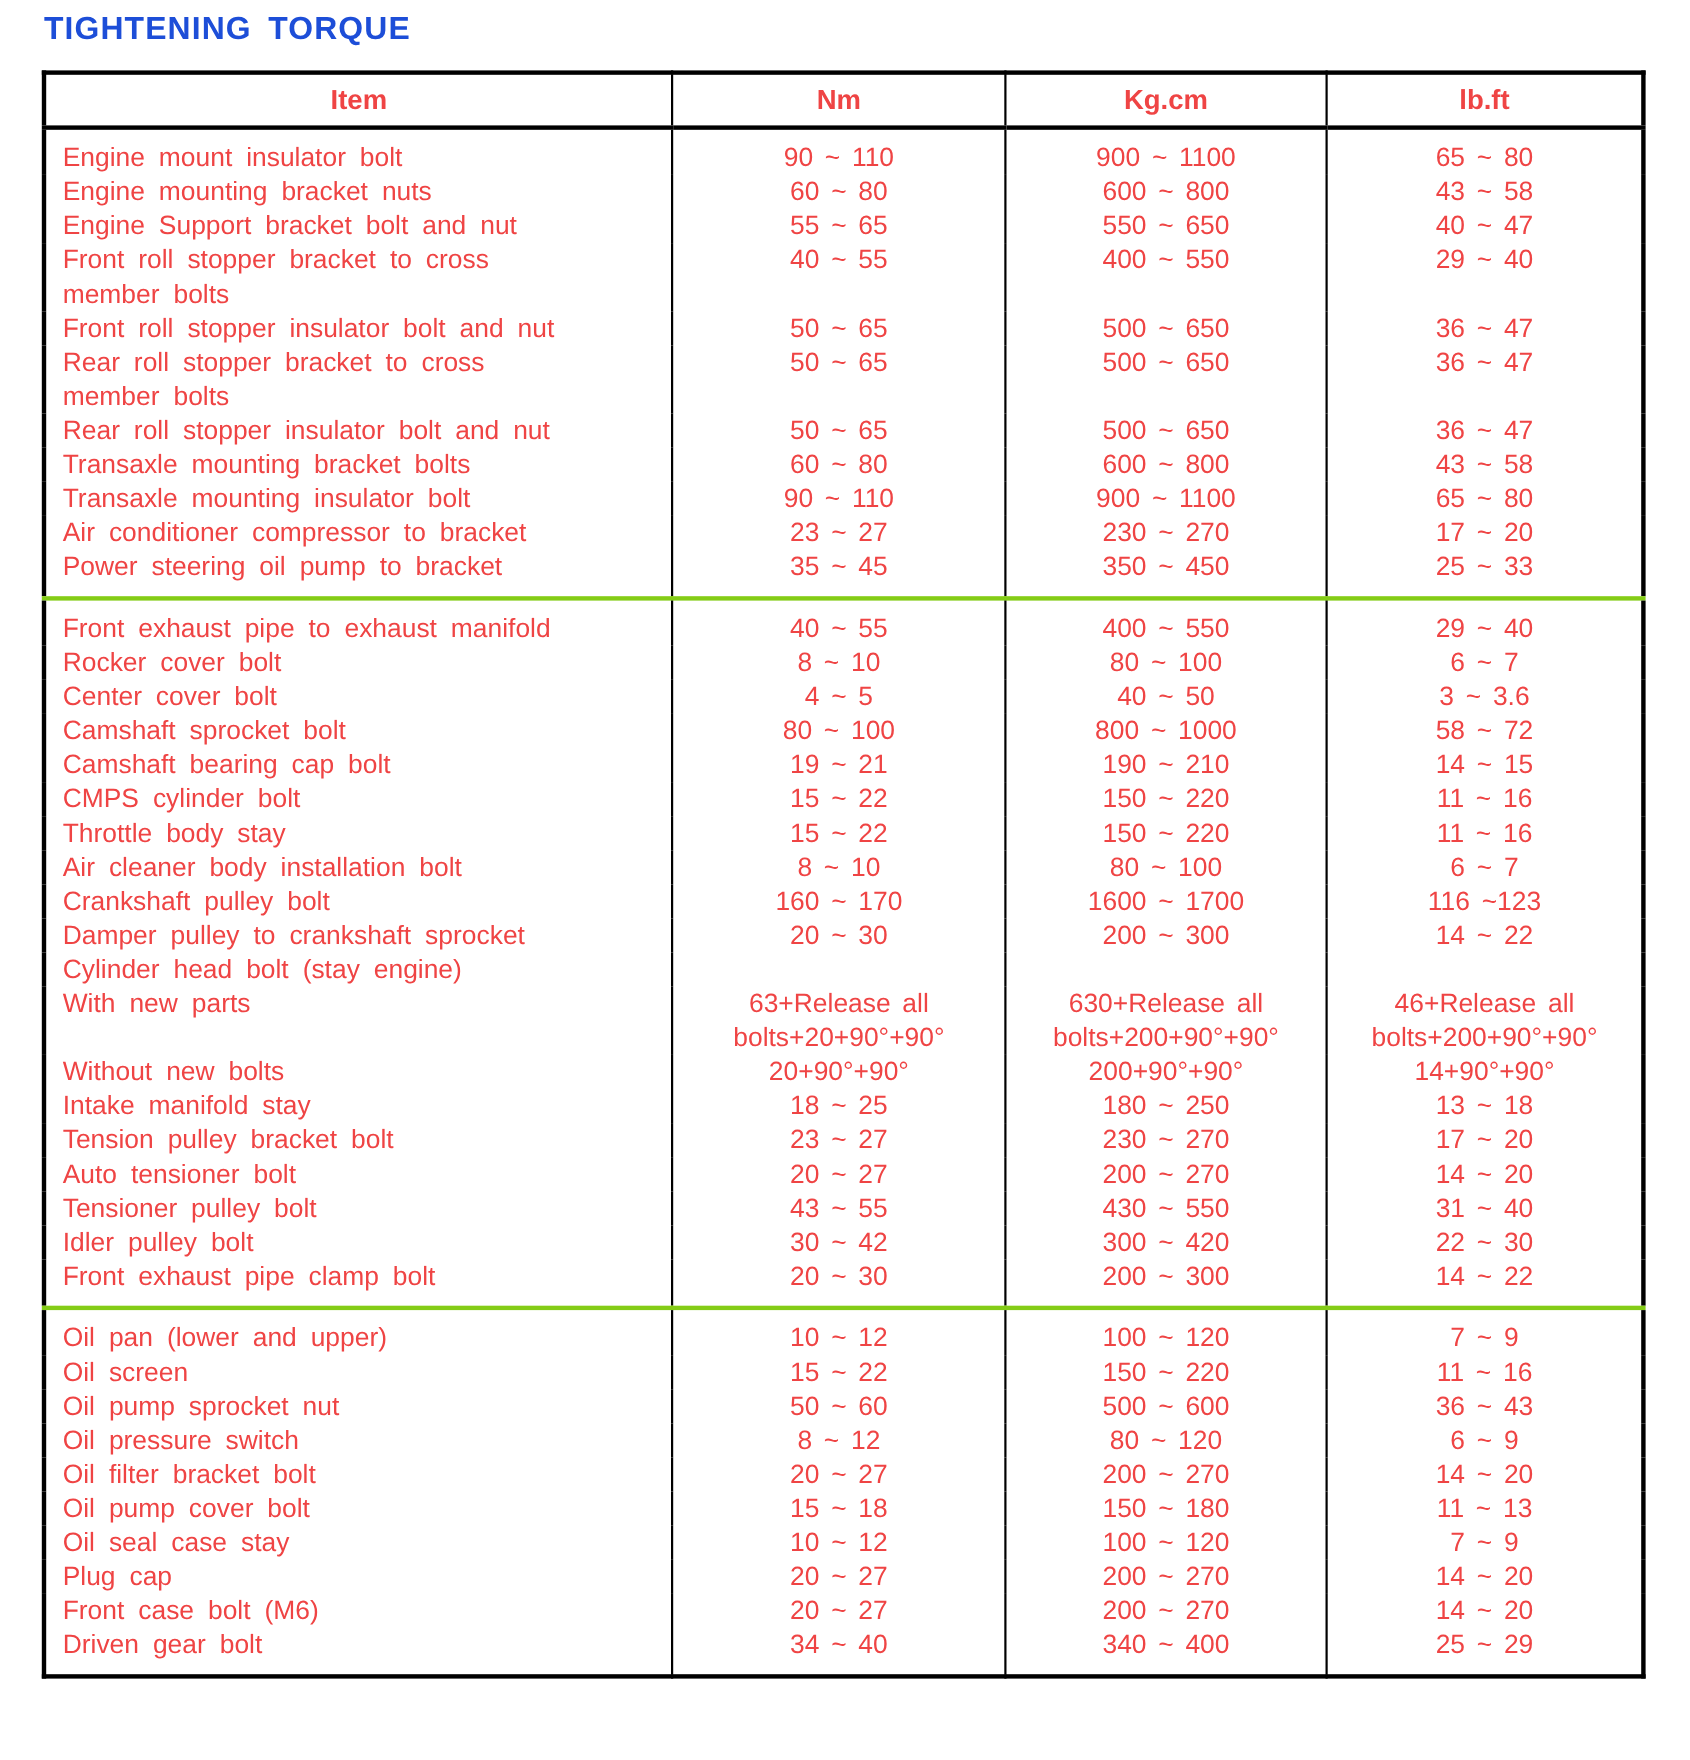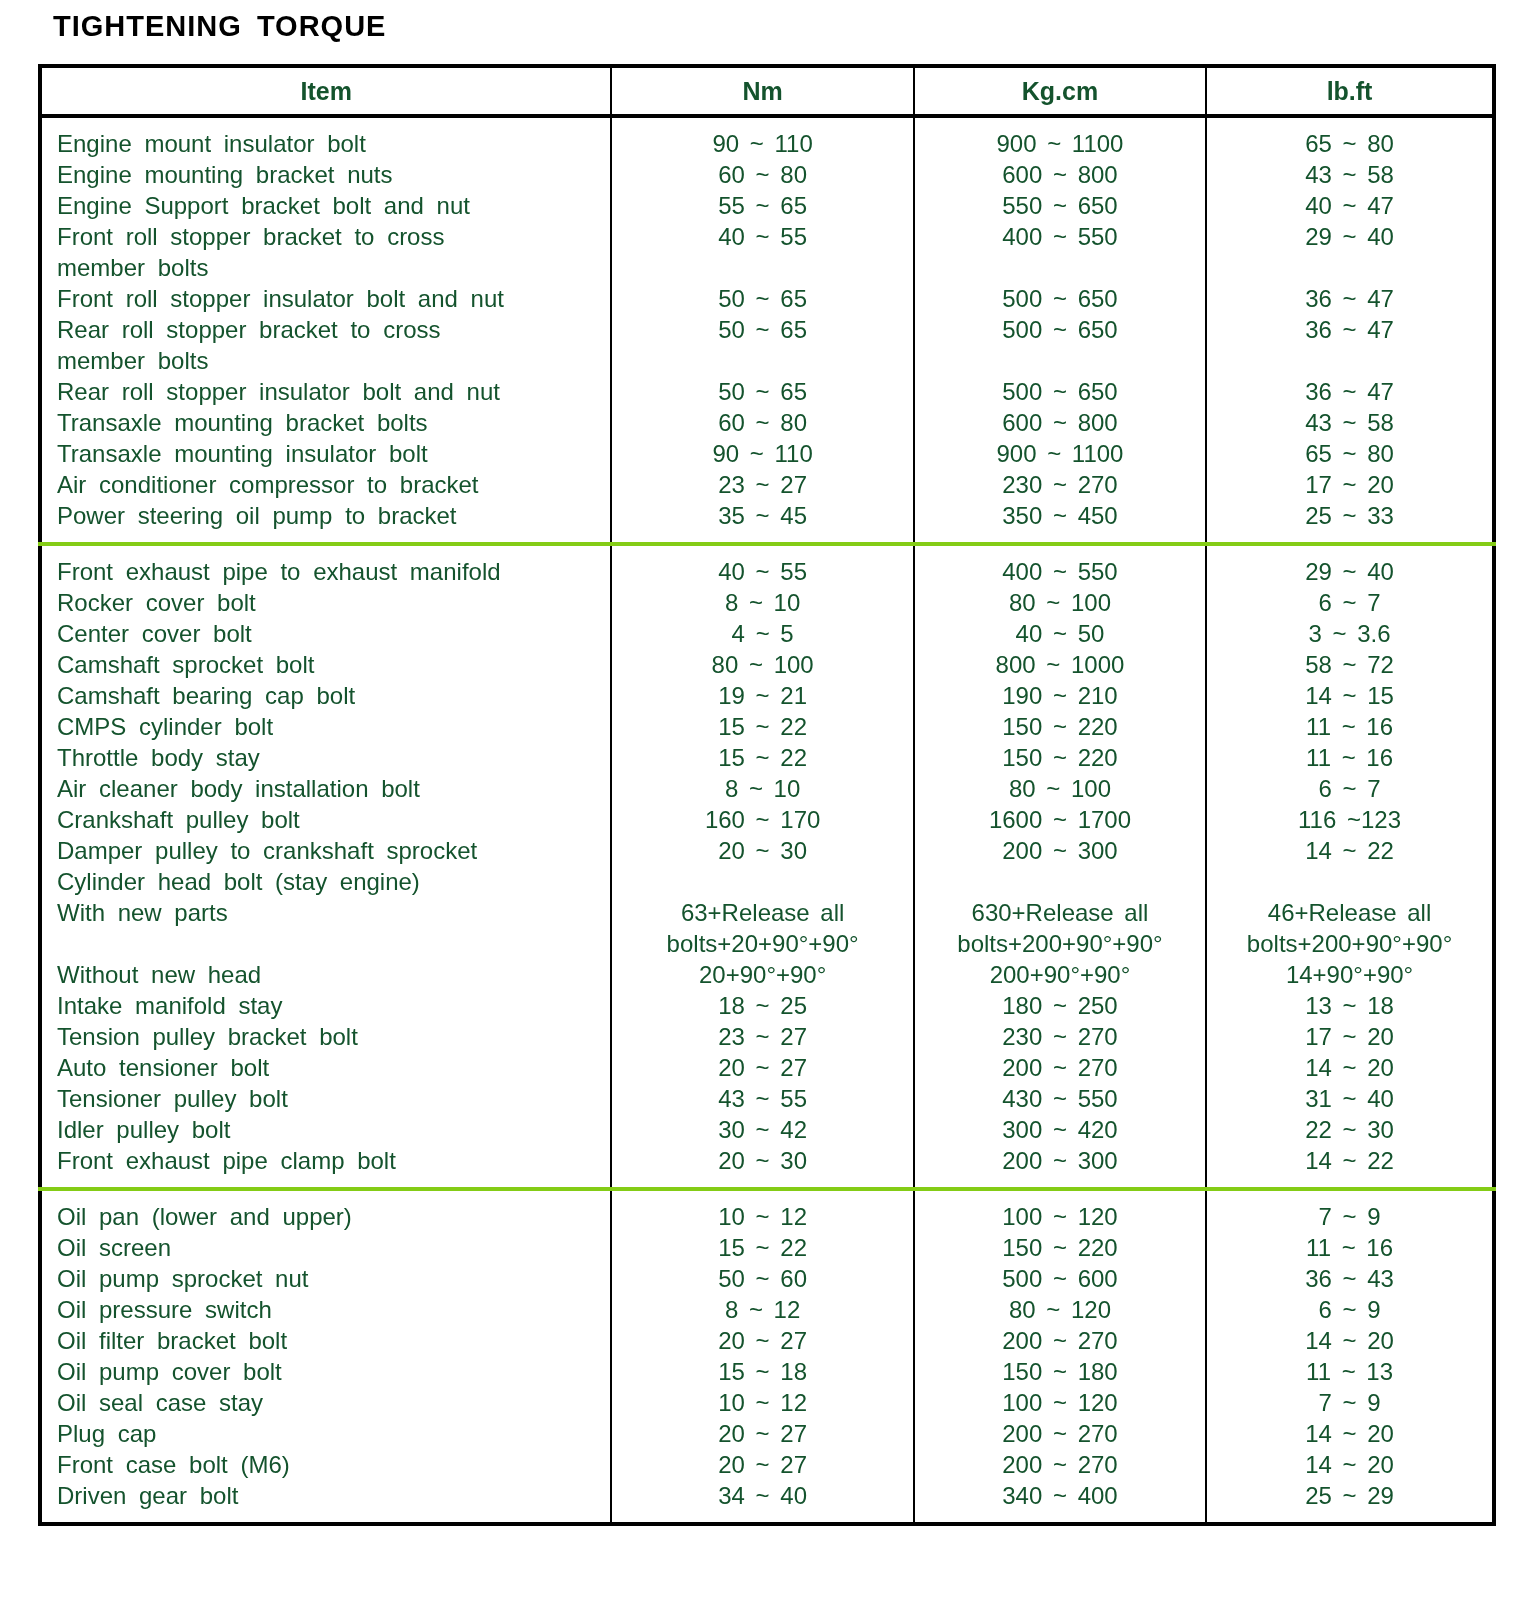--- a/index.html
+++ b/index.html
@@ -17,33 +17,32 @@
     overflow: hidden;
   }
   #page-title {
     position: absolute;
     left: 40px;
     top: 10px;
     font-size: 29px;
     font-weight: bold;
     letter-spacing: 1px;
     word-spacing: 6px;
-    color: #000000;
-    margin-left: 13px;
+    color: #1d4ed8;
   }
   #torque-table {
     position: absolute;
     left: 38px;
     top: 64px;
     width: 1458px;
     border-collapse: collapse;
     table-layout: fixed;
     font-size: 24px;
     line-height: 31px;
-    color: #14532d;
+    color: #ef4444;
   }
   #torque-table col.c-item { width: 39.3%; }
   #torque-table col.c-nm   { width: 20.8%; }
   #torque-table col.c-kg   { width: 20.1%; }
   #torque-table col.c-lb   { width: 19.8%; }
 
   #torque-table, #torque-table th, #torque-table td {
     border-color: #000;
   }
   #torque-table {
@@ -244,21 +243,21 @@
         <tr>
           <td class="item-cell">With new parts</td>
           <td class="val-cell">63+Release all
 bolts+20+90°+90°</td>
           <td class="val-cell">630+Release all
 bolts+200+90°+90°</td>
           <td class="val-cell">46+Release all
 bolts+200+90°+90°</td>
         </tr>
         <tr>
-          <td class="item-cell">Without new head</td>
+          <td class="item-cell">Without new bolts</td>
           <td class="val-cell">20+90°+90°</td>
           <td class="val-cell">200+90°+90°</td>
           <td class="val-cell">14+90°+90°</td>
         </tr>
         <tr>
           <td class="item-cell">Intake manifold stay</td>
           <td class="val-cell">18 ~ 25</td>
           <td class="val-cell">180 ~ 250</td>
           <td class="val-cell">13 ~ 18</td>
         </tr>

